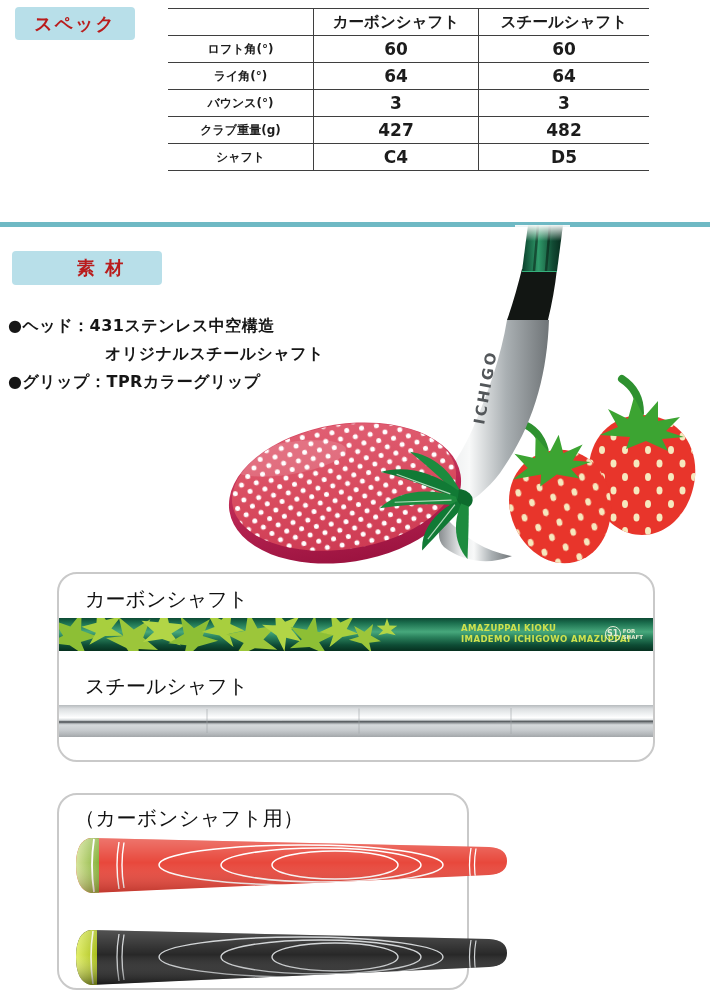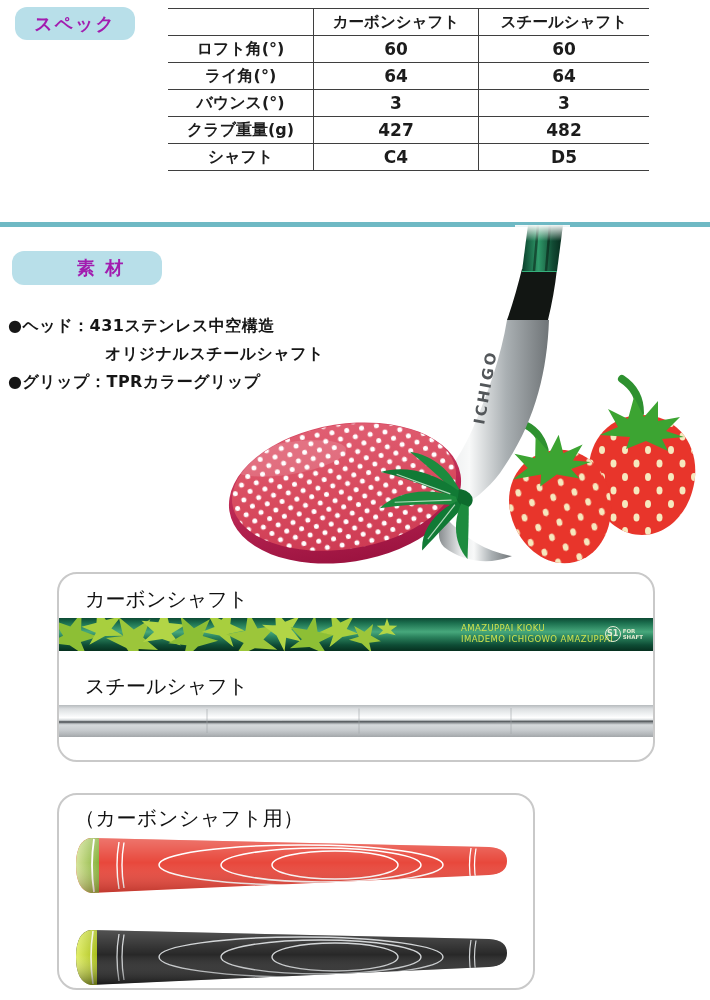--- a/index.html
+++ b/index.html
@@ -2,38 +2,38 @@
 <html><head>
 <meta charset="utf-8">
 <style>
   html,body { margin:0; padding:0; background:#fff; }
   .page {
     position:relative; width:710px; height:1000px; background:#ffffff; overflow:hidden;
     font-family:"DejaVu Sans","Liberation Sans",sans-serif; color:#1a1a1a;
   }
   
   .badge {
-    position:absolute; background:#b8dfe9; border-radius:12px;
+    position:absolute; background:#b8dfe9; border-radius:4px;
     display:flex; align-items:center; justify-content:center;
-    font-weight:bold; font-size:18px; color:#a21caf; letter-spacing:2px;
+    font-weight:bold; font-size:18px; color:#b91c1c; letter-spacing:2px;
   }
   .badge-spec { left:15px; top:7px;  width:120px; height:33px; }
   .badge-mat  { left:12px; top:251px; width:122px; height:34px;padding-left:28px; }
 
   
   .spec-table {
     position:absolute; left:168px; top:8px; width:479px;
     border-collapse:collapse; table-layout:fixed;
     border-top:1.5px solid #3f3f3f; border-bottom:1.5px solid #3f3f3f;
   }
   .spec-table tr { border-bottom:1.5px solid #3f3f3f; }
   .spec-table tr:last-child { border-bottom:none; }
   .spec-table th, .spec-table td {
     height:26px; padding:0; text-align:center; vertical-align:middle;
-    font-size:16px; font-weight:600; color:#1c1c1c;
+    font-size:12px; font-weight:600; color:#1c1c1c;
   }
   .spec-table .c2, .spec-table .c3 { border-left:1.5px solid #3f3f3f; }
   .spec-table .col-label { width:145px; }
   .spec-table .c2 { width:164px; font-size:17px; }
   .spec-table .c3 { width:170px; font-size:17px; }
   .spec-table th.c2, .spec-table th.c3 { font-size:15.5px; }
 
   
   .divider { position:absolute; left:0; top:222px; width:710px; height:5px; background:#6fb9c4; }
 
@@ -61,33 +61,33 @@
     top:44px; height:33px;
     background:linear-gradient(180deg,#0d4a34 0%,#1b6f4e 15%,#47a87c 42%,#2a815c 58%,#0e4c35 82%,#06301f 100%);
   }
   .band-steel {
     top:131px; height:32px;
     background:linear-gradient(180deg,#b6babd 0%,#dcdfe1 12%,#f2f4f5 30%,#ffffff 40%,#d8dcde 47%,#7d8285 52%,#8a8f92 55%,#d6dadc 62%,#c8cccf 78%,#b2b6b9 92%,#a2a6a9 100%);
   }
   .leaf-svg { position:absolute; left:0; top:0; }
   .shaft-print {
     position:absolute; left:402px; top:5px;
-    font-size:8.5px; line-height:11px; font-weight:normal; letter-spacing:0.4px;
+    font-size:8.5px; line-height:11px; font-weight:bold; letter-spacing:0.4px;
     color:#cfe24e; white-space:nowrap;
   }
   .shaft-badge { position:absolute; right:10px; top:8px; display:flex; align-items:center; gap:2px; }
   .shaft-badge .s-box {
     width:14px; height:14px; border:1.5px solid #e4ecd6; border-radius:8px;
     font-size:8px; line-height:14px; text-align:center; color:#e4ecd6; font-weight:bold;
   }
   .shaft-badge .s-txt { font-size:5.5px; line-height:6px; color:#dfe9cf; font-weight:bold; }
 
   
   .grip-box {
-    position:absolute; left:57px; top:793px; width:478px; height:197px;
+    position:absolute; left:57px; top:793px; width:412px; height:197px;
     border:2px solid #c9c9c9; border-radius:20px; background:#fff; box-sizing:border-box;
   }
   .grip-label { position:absolute; left:16px; font-size:20px; font-weight:500; color:#111; letter-spacing:0.5px; }
   .grip-label.lbl-carbon { top:10px; }
   .grip-label.lbl-steel  { top:102px; }
   .grip-svg { position:absolute; left:14px; }
   .grip-svg.g-red   { top:42px; }
   .grip-svg.g-black { top:134px; }
 </style>
 </head>

